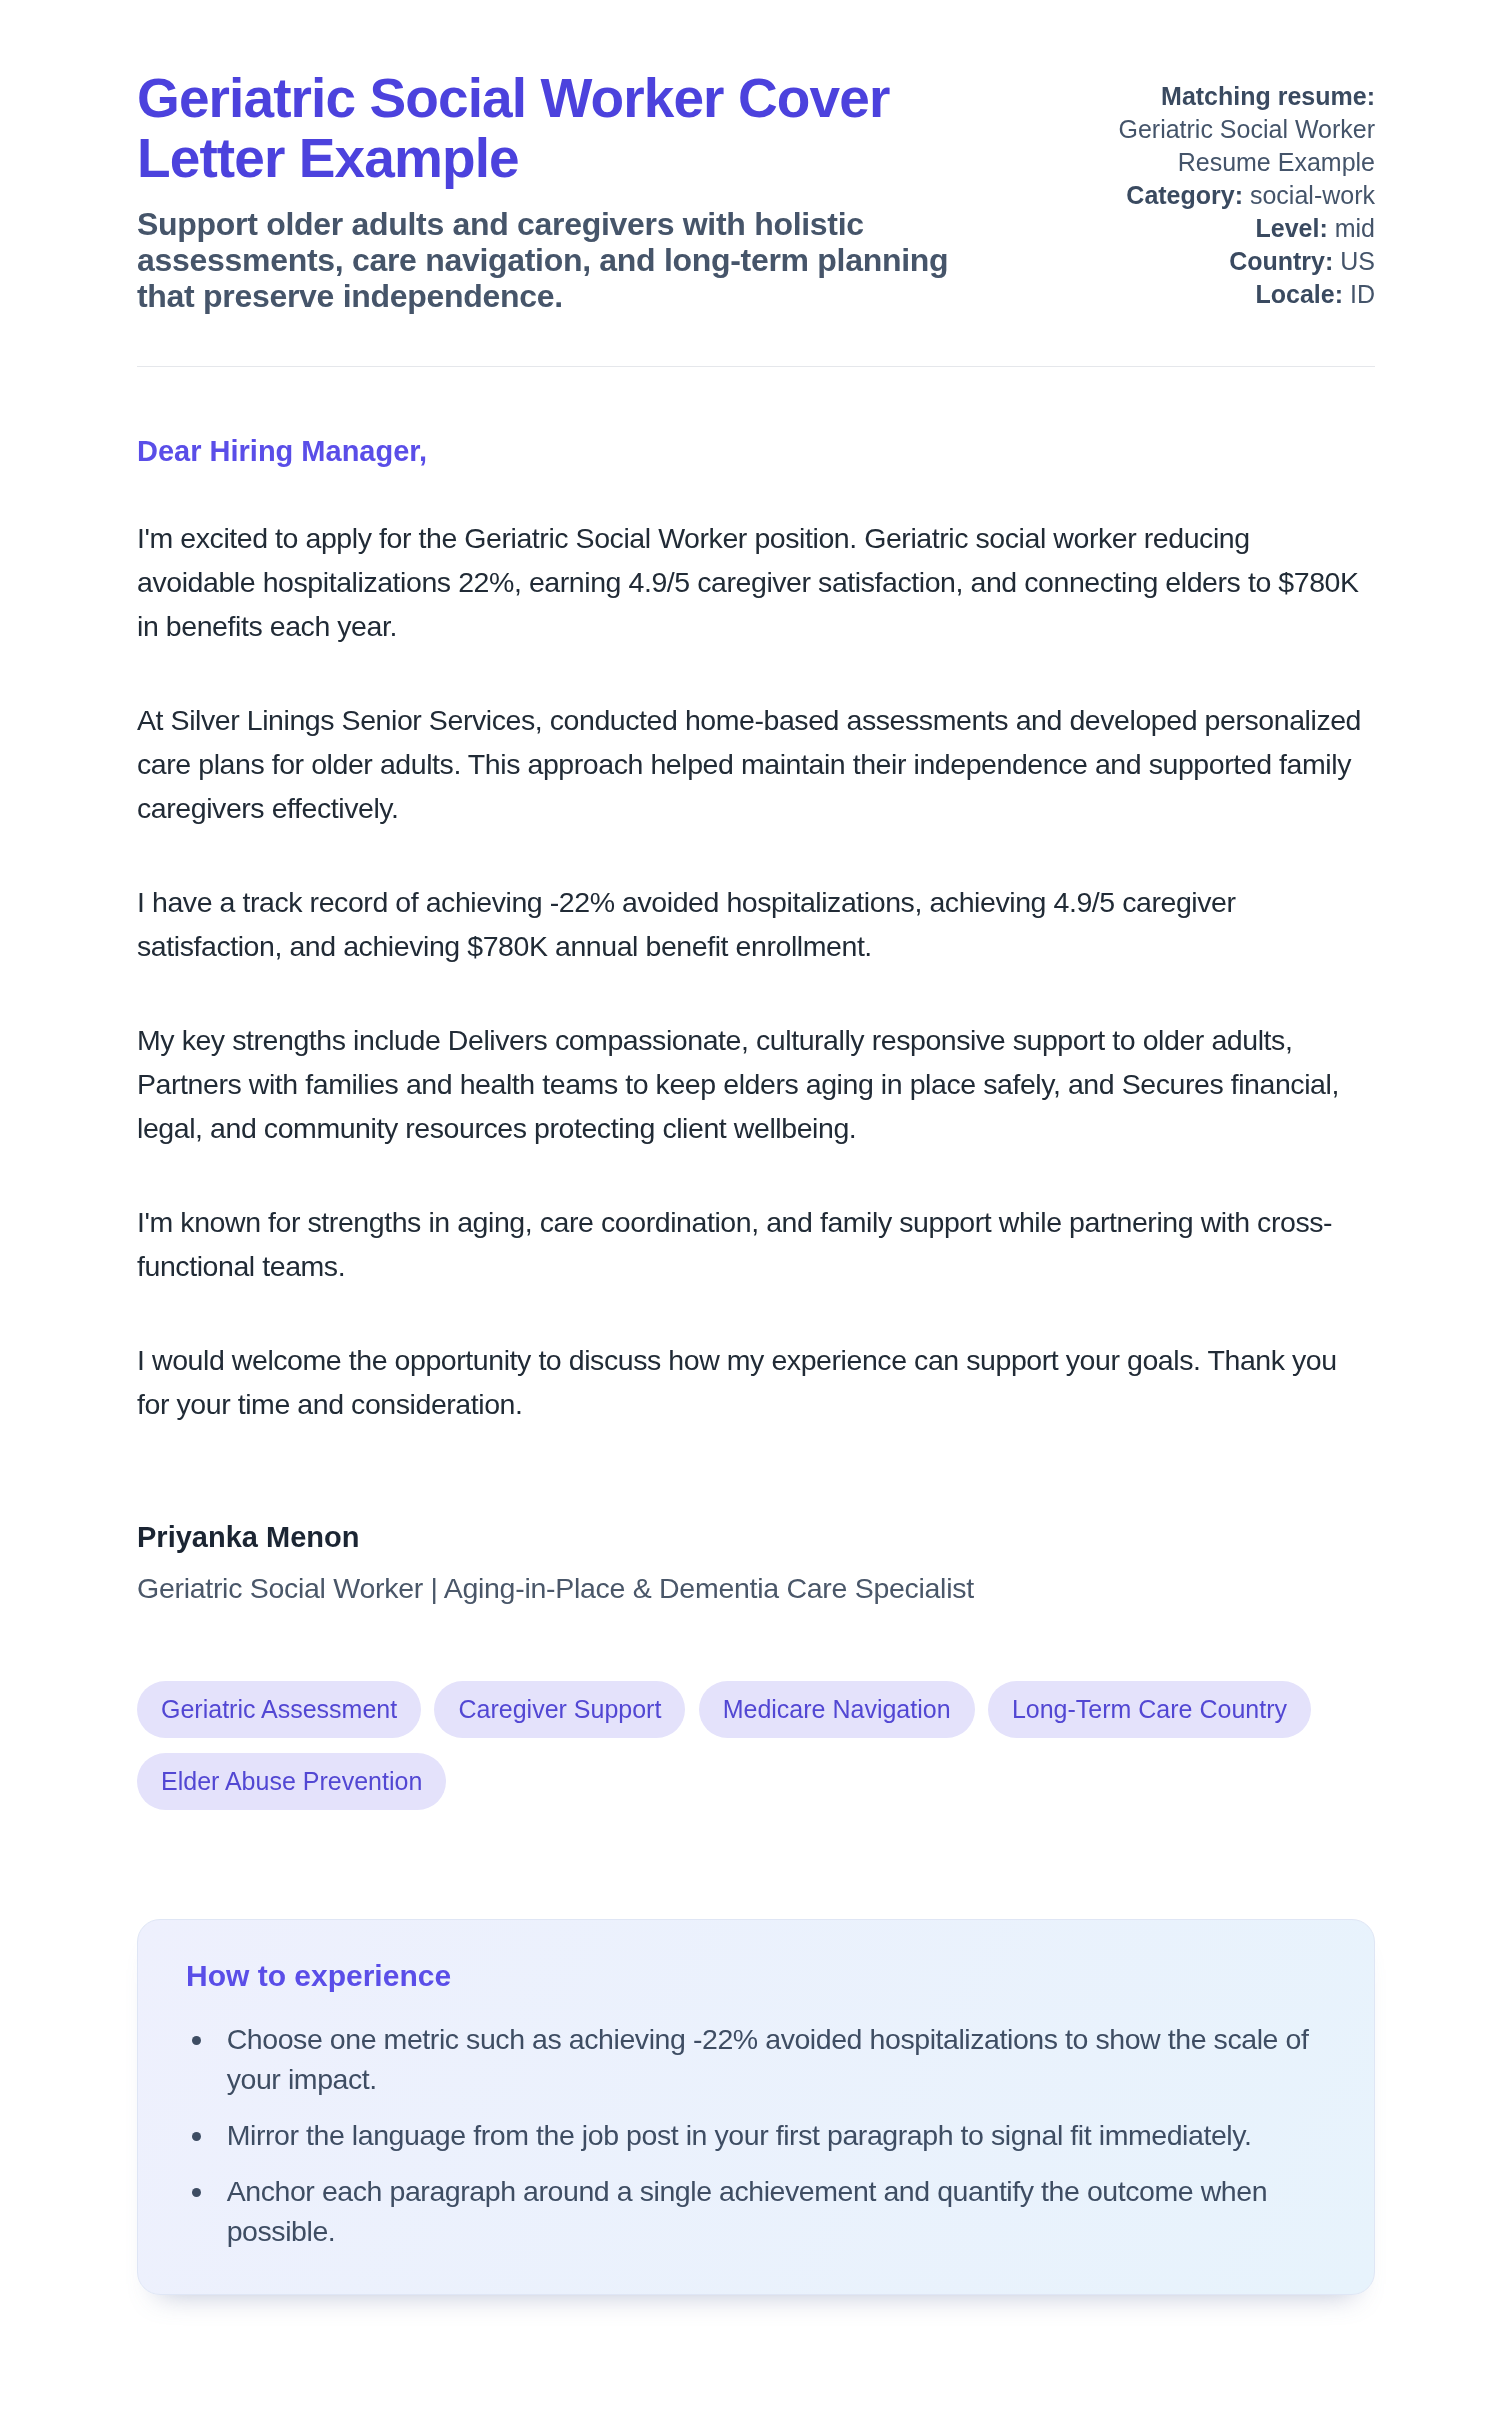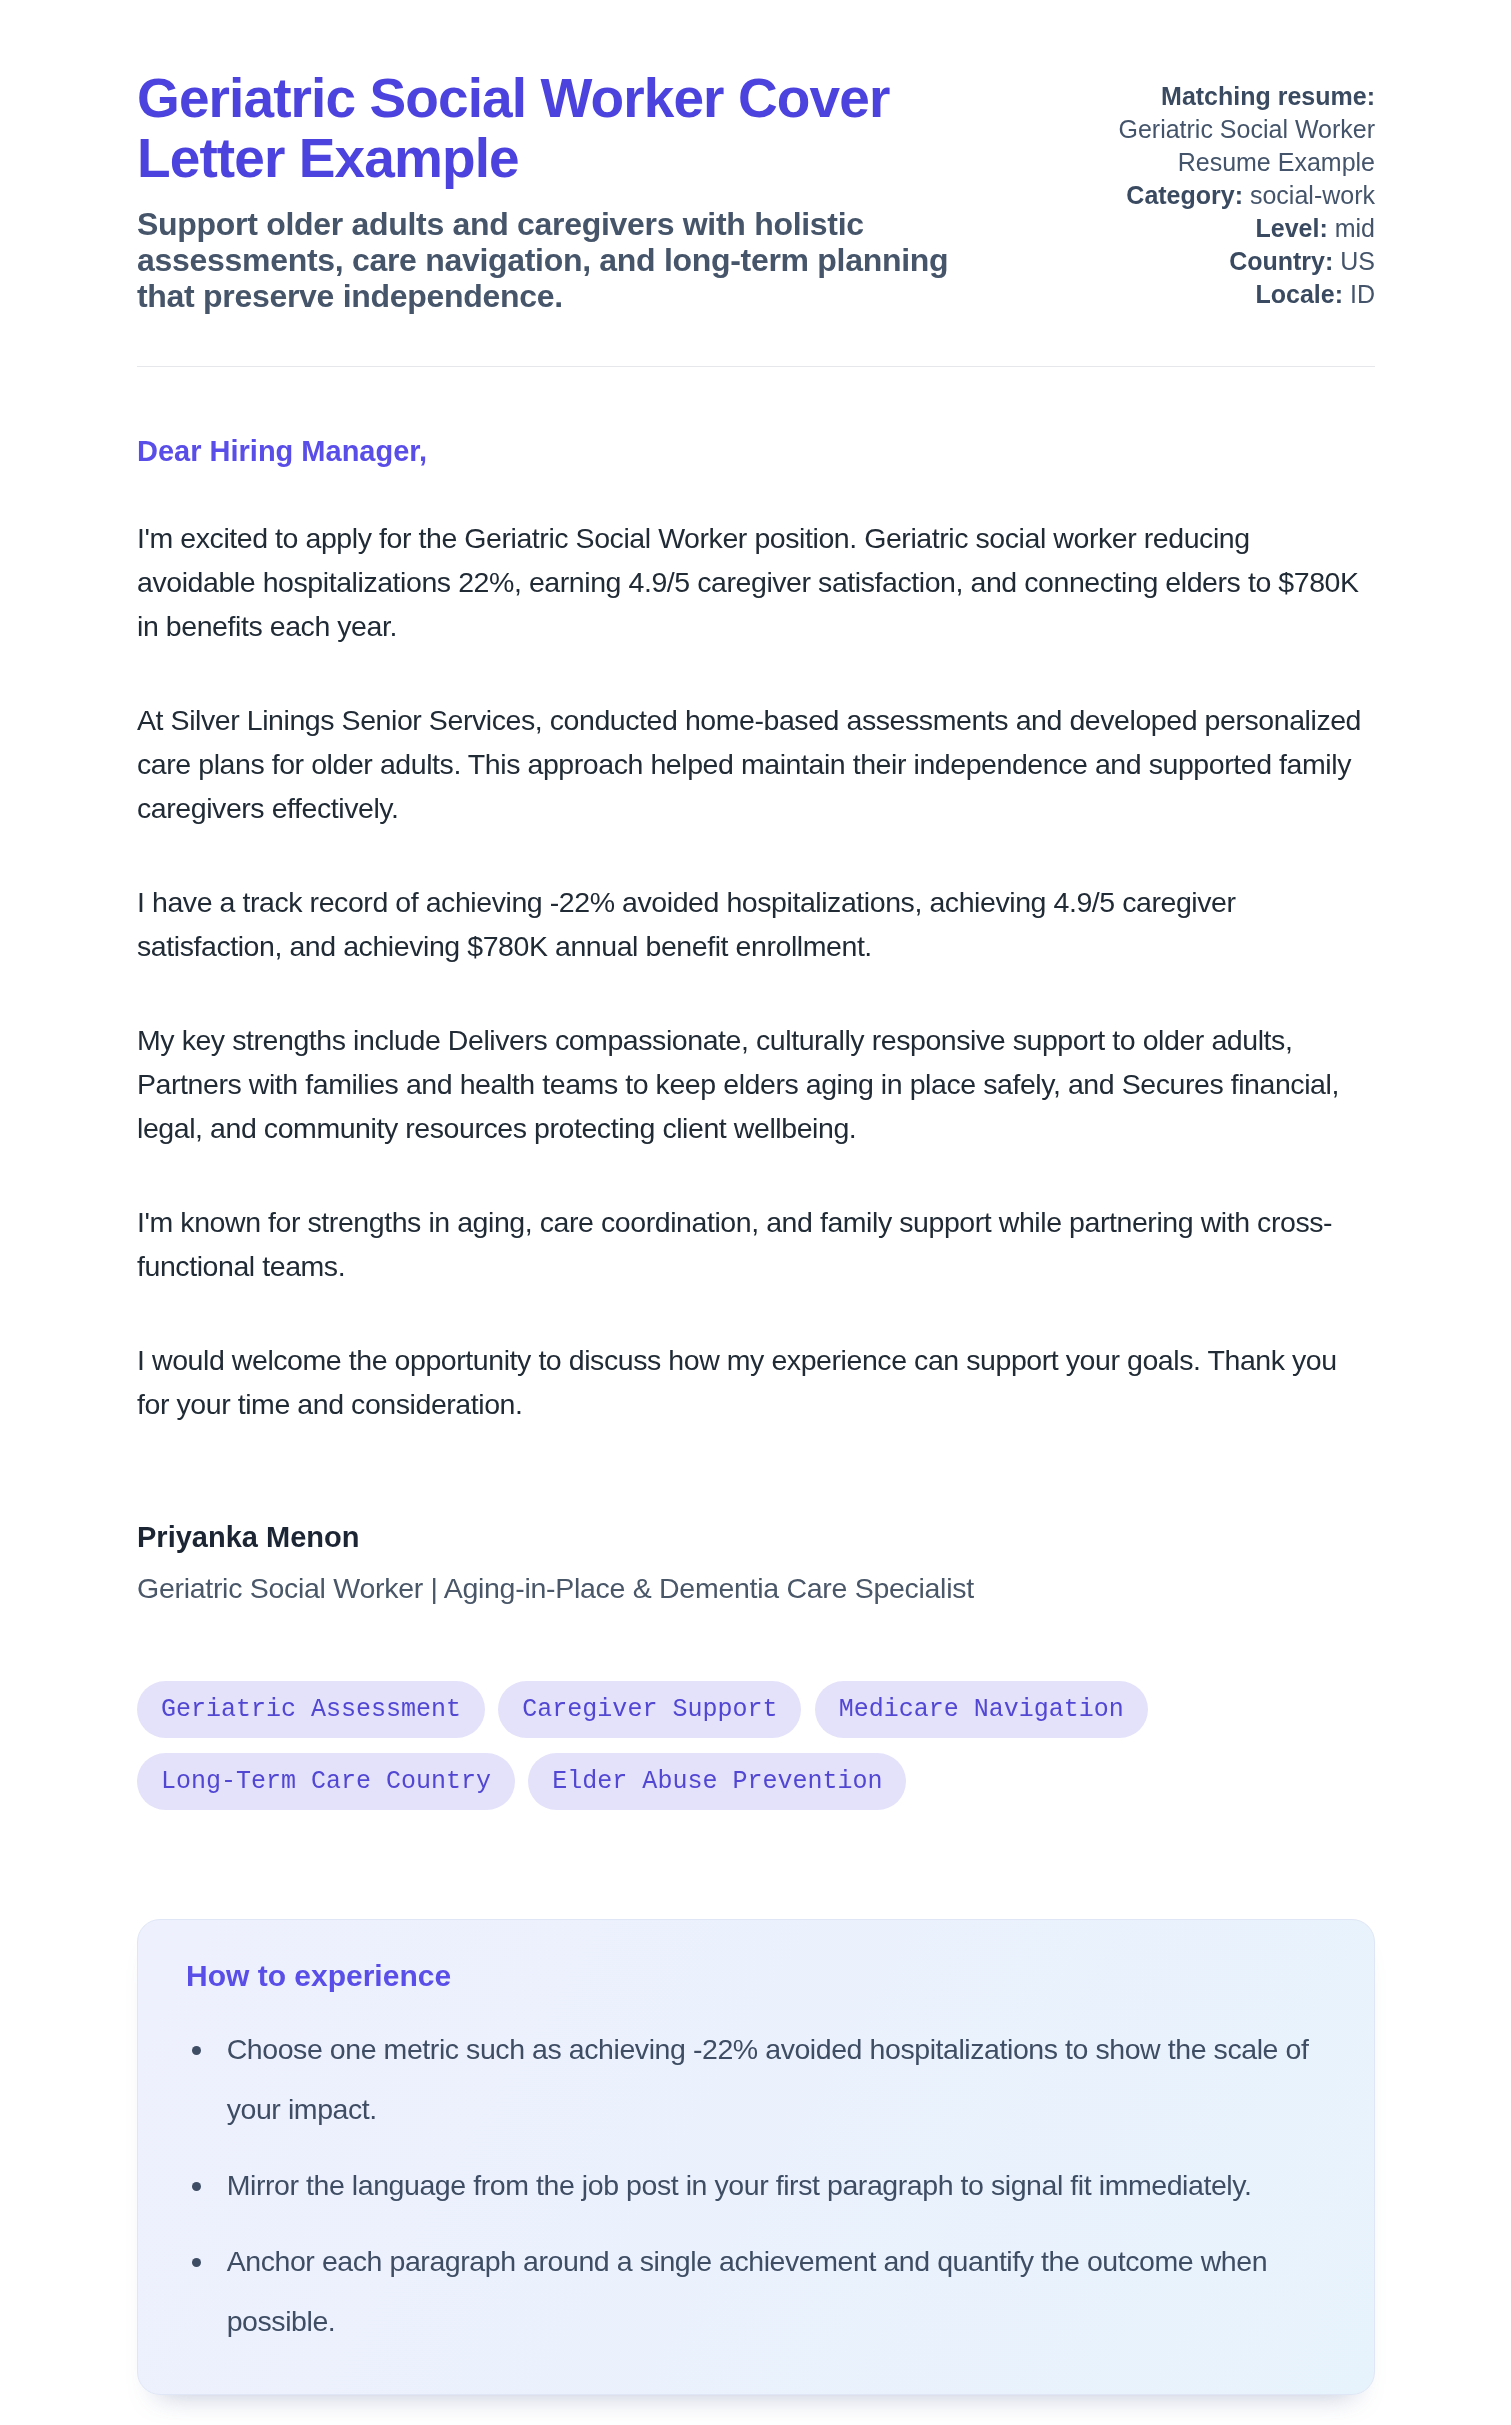--- a/index.html
+++ b/index.html
@@ -119,21 +119,20 @@
     padding: 0;
   }
   .tag {
     background: var(--tag-bg);
     color: var(--tag-text);
     font-size: 25px;
     line-height: 25px;
     padding: 16px 24px;
     border-radius: 28.5px;
     white-space: nowrap;
-    font-family: Liberation Mono, monospace;
   }
   
   .tips-box {
     margin-top: 109px;
     border: 1.8px solid #dfe6f5;
     border-radius: 23px;
     padding: 37px 48px 43px 48px;
     background: linear-gradient(120deg, var(--tip-from) 0%, var(--tip-to) 100%);
     box-shadow: 0 19.6px 28.5px -21.3px rgba(100, 116, 160, 0.45);
   }
@@ -143,21 +142,21 @@
     line-height: 37px;
     font-weight: 700;
     color: var(--accent-bright);
   }
   .tips-list {
     margin: 0;
     padding: 0 0 0 30px;
   }
   .tips-list li {
     font-size: 28.5px;
-    line-height: 60px;
+    line-height: 40px;
     letter-spacing: -0.015em;
     color: var(--tip-text);
     margin-bottom: 16px;
     padding-left: 10.7px;
   }
   .tips-list li:last-child { margin-bottom: 0; }
   .tips-list li::marker { color: var(--tip-text); }
 </style>
 </head>
 <body>

